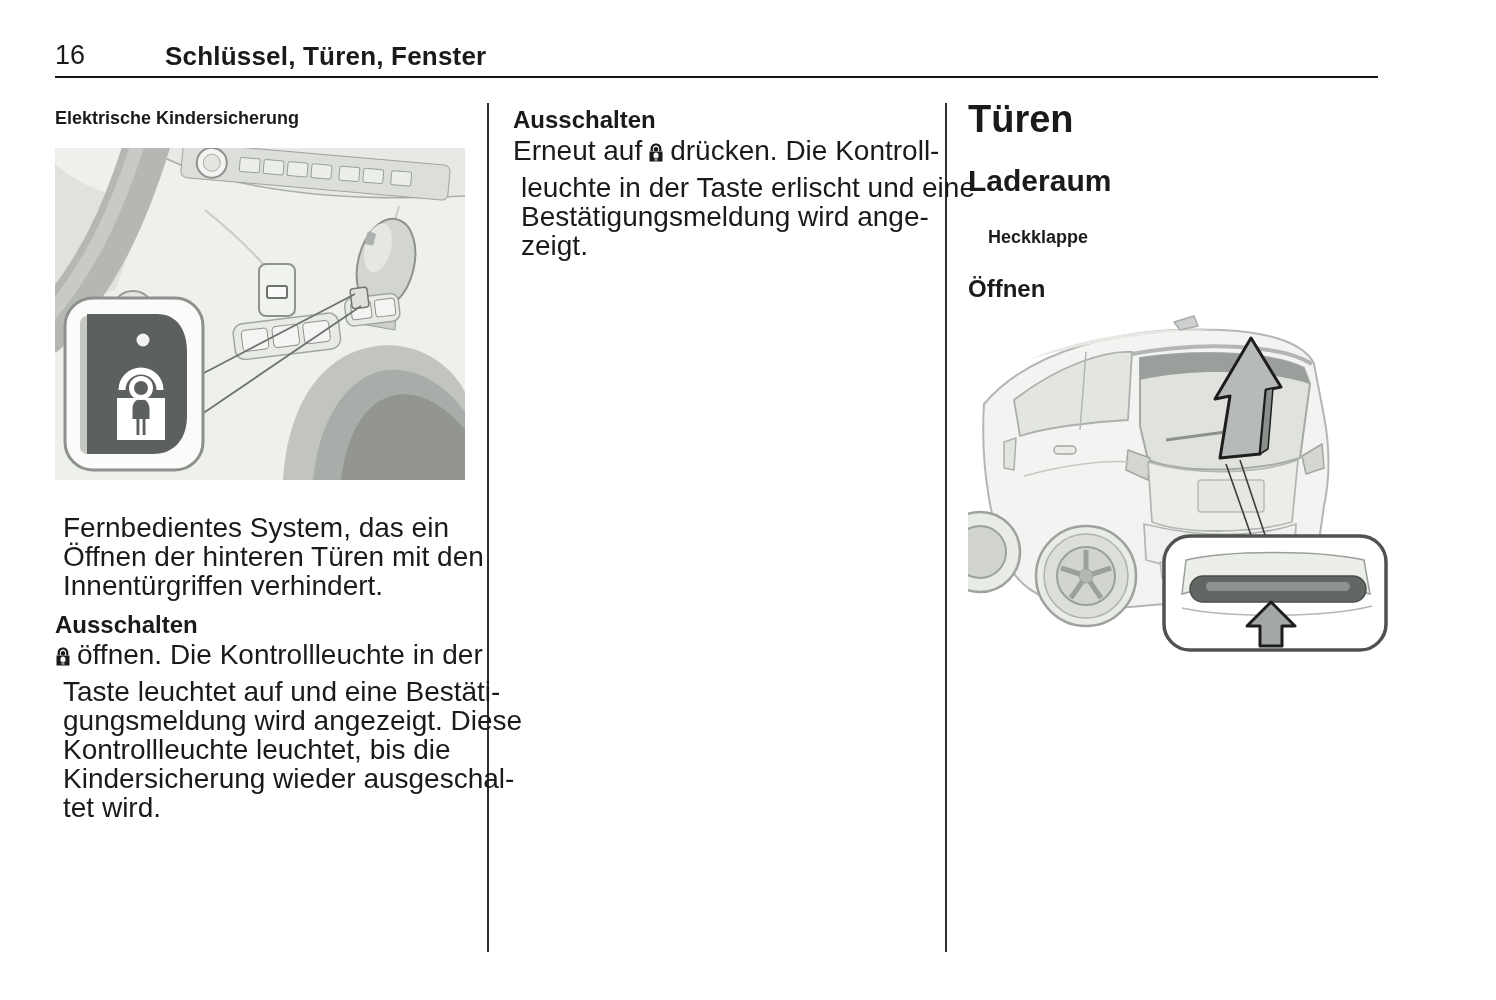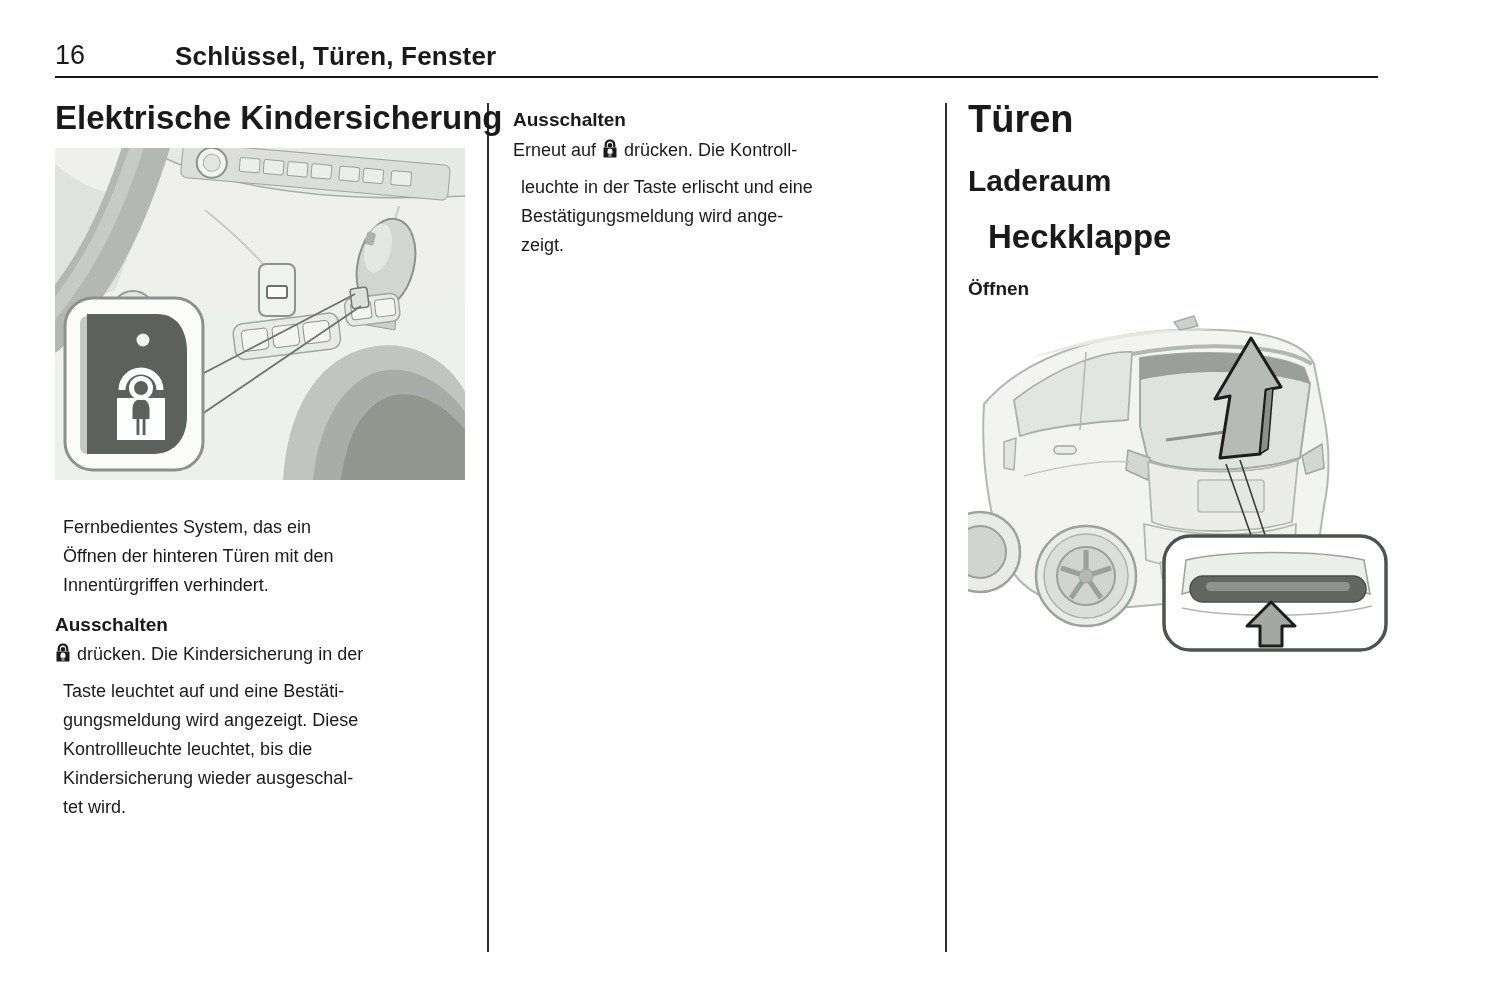--- a/index.html
+++ b/index.html
@@ -7,23 +7,23 @@
     position:relative;width:1456px;height:1000px;background:#ffffff;
     font-family:"Liberation Sans","DejaVu Sans",sans-serif;color:#1a1a1a;overflow:hidden;
   }
   .abs{position:absolute;}
   .pagenum{font-size:27px;font-weight:400;}
   .chapter-title{font-size:26px;font-weight:700;letter-spacing:0.2px;}
   .rule{background:#161616;height:2px;}
   .vdivider{width:2px;background:#2e2e2e;}
   .h1{font-size:38px;font-weight:700;line-height:44px;}
   .h2{font-size:30px;font-weight:700;line-height:36px;}
-  .h3{font-size:33px;font-weight:700;line-height:30px;}
-  .h4{font-size:19px;font-weight:700;line-height:29px;}
-  .body{font-size:18px;font-weight:400;line-height:29px;}
+  .h3{font-size:18px;font-weight:700;line-height:30px;}
+  .h4{font-size:24px;font-weight:700;line-height:29px;}
+  .body{font-size:28px;font-weight:400;line-height:29px;}
   .lines{white-space:pre-line;margin:8px;}
   .ilock{width:16px;height:19px;vertical-align:-2px;margin:0 6px 0 0;}
   .ilock-mid{margin:0 6px;}
   figure{margin:0;padding:0;}
 </style>
 </head>
 <body>
 
 <svg width="0" height="0" style="position:absolute" aria-hidden="true">
   <symbol id="sym-childlock" viewBox="0 0 20 24">
@@ -31,21 +31,21 @@
       <path d="M10 0.5 C6 0.5 3.2 3.3 3.2 7.2 L3.2 10.4 L6 10.4 L6 7.2 C6 4.8 7.6 3.1 10 3.1 C12.4 3.1 14 4.8 14 7.2 L14 10.4 L16.8 10.4 L16.8 7.2 C16.8 3.3 14 0.5 10 0.5 Z"></path>
       <circle cx="10" cy="7.9" r="2.9"></circle>
       <path fill-rule="evenodd" d="M1.8 10.8 H18.2 V23.5 H1.8 Z M10 11.9 C11.9 11.9 13.1 13.3 13.1 15.3 L13.1 18.3 L11.6 18.3 L11.6 22.3 L10.6 22.3 L10.6 18.3 L9.4 18.3 L9.4 22.3 L8.4 22.3 L8.4 18.3 L6.9 18.3 L6.9 15.3 C6.9 13.3 8.1 11.9 10 11.9 Z"></path>
     </g>
   </symbol>
 </svg>
 
 <div class="page">
 
   <div class="abs pagenum" style="left:55px;top:40px">16</div>
-  <div class="abs chapter-title" style="left:175px;top:41px">Schlüssel, Türen, Fenster</div>
+  <div class="abs chapter-title" style="left:165px;top:41px">Schlüssel, Türen, Fenster</div>
   <div class="abs rule" style="left:55px;top:76px;width:1323px"></div>
 
   <div class="abs vdivider" style="left:487px;top:103px;height:849px"></div>
   <div class="abs vdivider" style="left:945px;top:103px;height:849px"></div>
 
   <div class="abs h3" style="left:55px;top:103px">Elektrische Kindersicherung</div>
 
   <figure class="abs" style="left:55px;top:148px">
     <svg viewBox="0 0 410 332" width="410" height="332">
       <rect width="410" height="332" fill="#efefec"></rect>
@@ -136,21 +136,21 @@
   <div class="abs body lines" style="left:55px;top:505px">Fernbedientes System, das ein
 Öffnen der hinteren Türen mit den
 Innentürgriffen verhindert.</div>
 
   <div class="abs h4" style="left:55px;top:610px">Ausschalten</div>
 
   <div class="abs body" style="left:55px;top:640px">
     <span>
       <svg class="ilock">
           <use href="#sym-childlock"></use>
-        </svg><span>drücken. Die Kindersicherung in der</span>
+        </svg><span>öffnen. Die Kontrollleuchte in der</span>
     </span>
     <div class="lines">Taste leuchtet auf und eine Bestäti-
 gungsmeldung wird angezeigt. Diese
 Kontrollleuchte leuchtet, bis die
 Kindersicherung wieder ausgeschal-
 tet wird.</div>
   </div>
 
   <div class="abs h4" style="left:513px;top:105px">Ausschalten</div>
 

